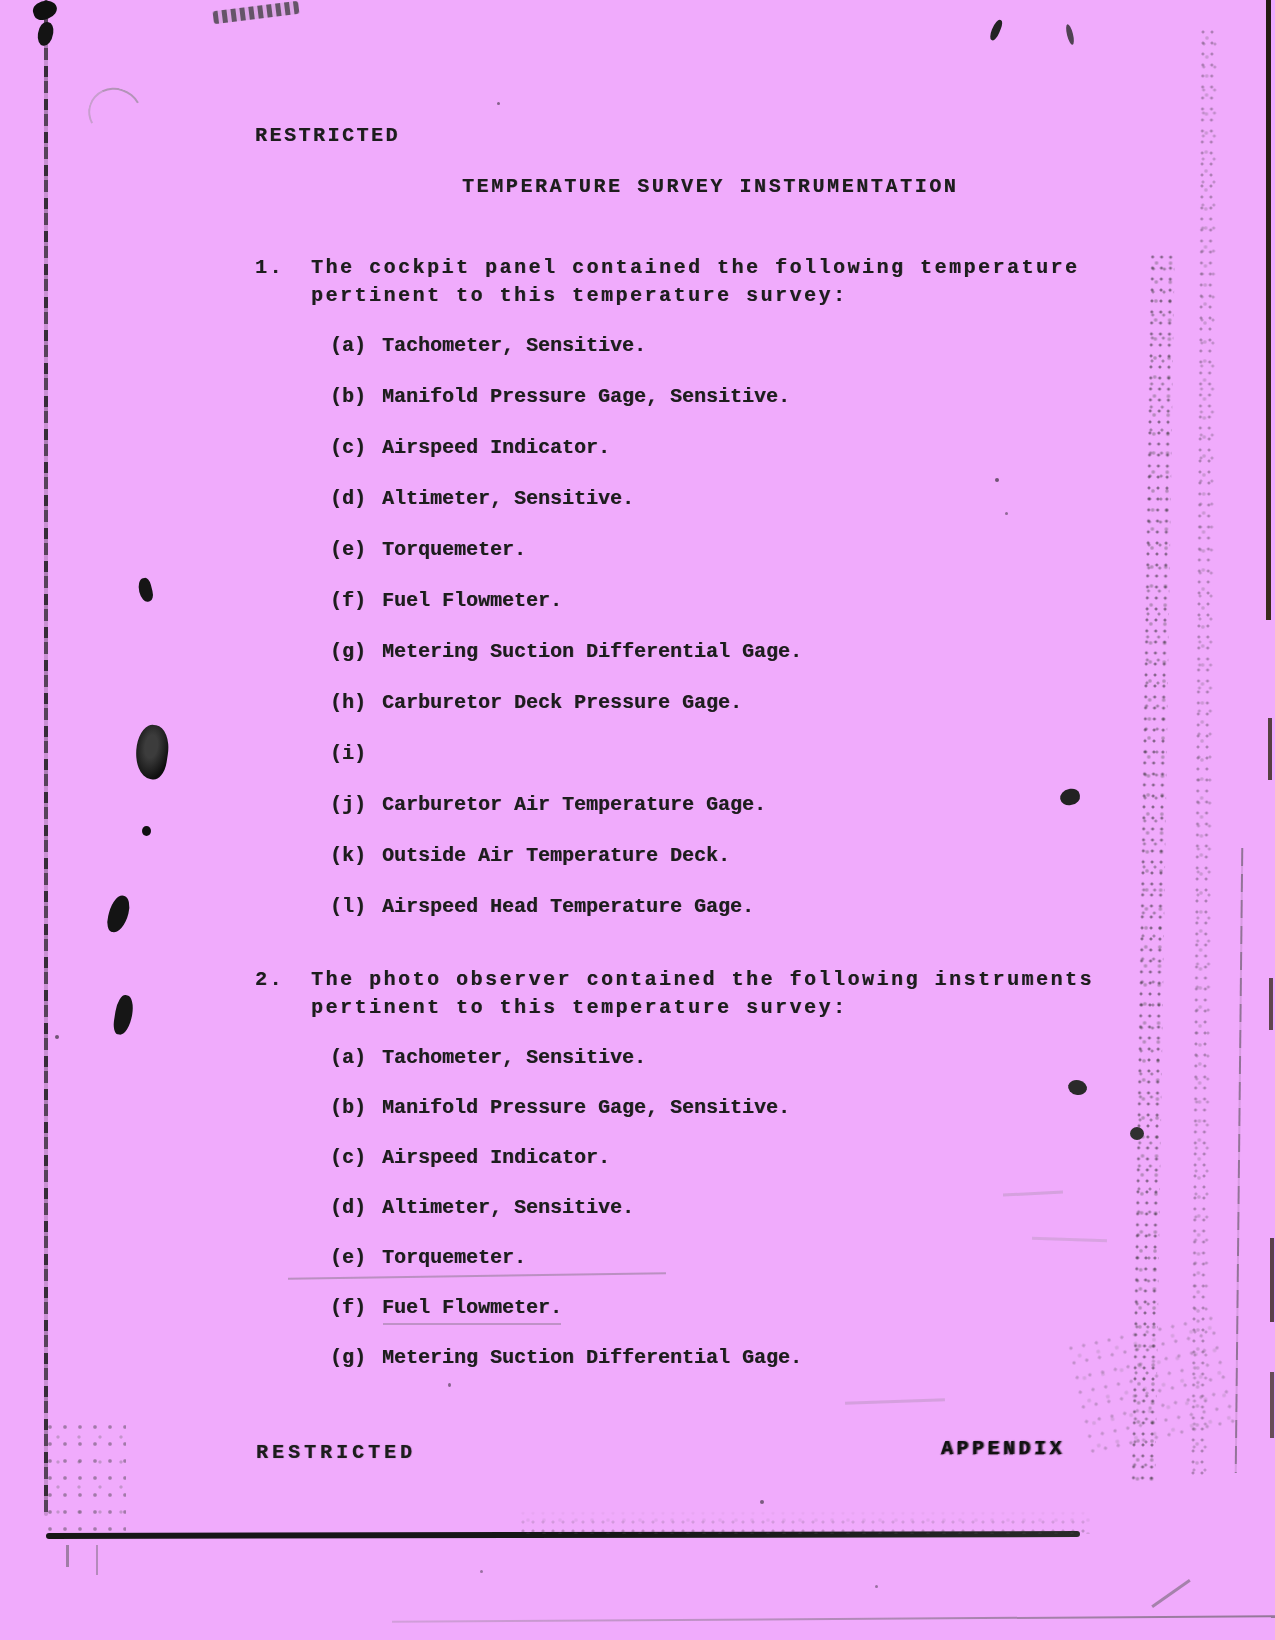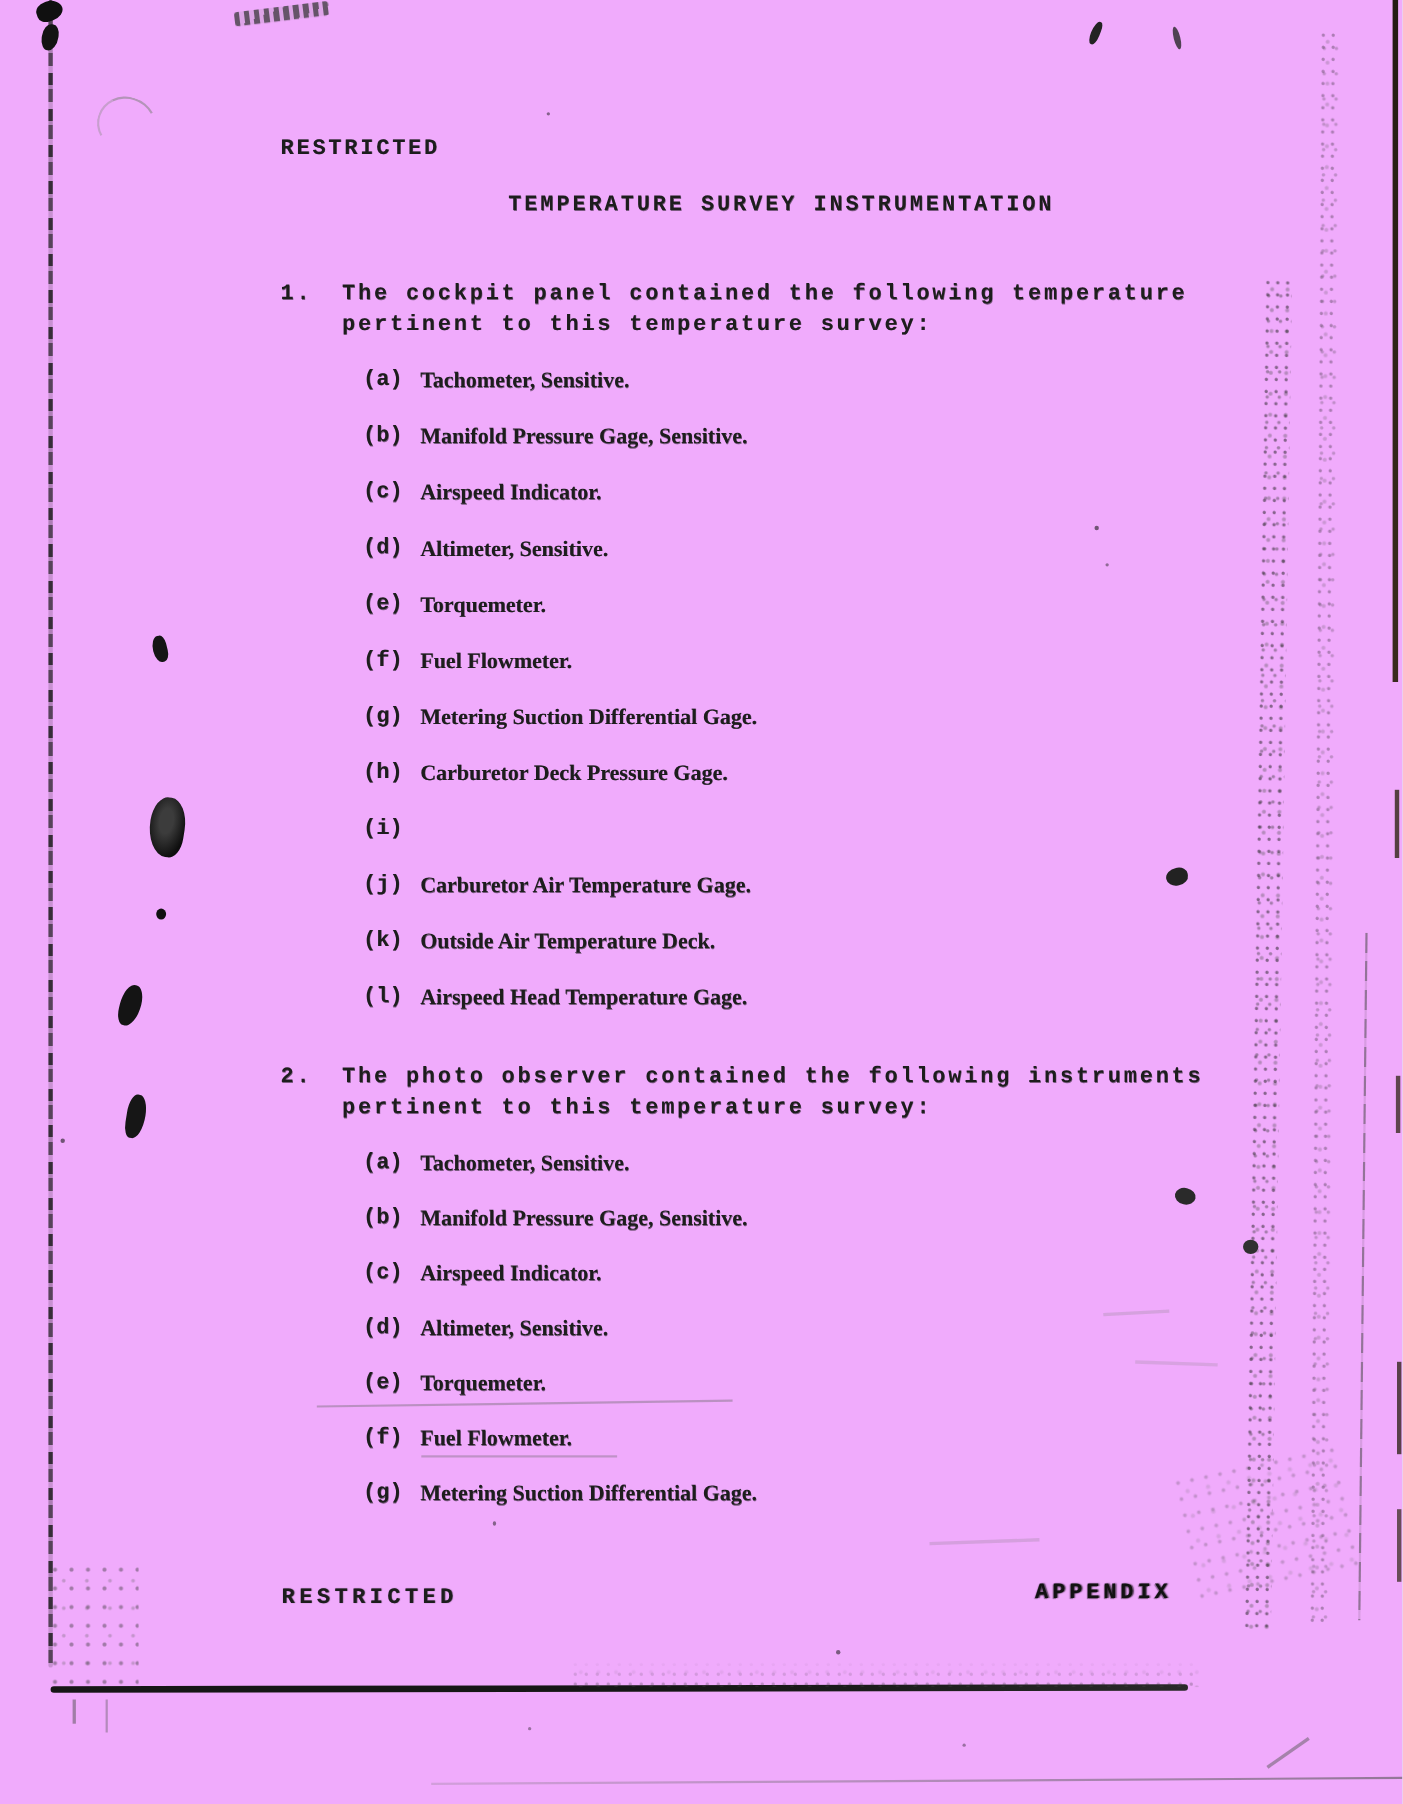--- a/index.html
+++ b/index.html
@@ -32,21 +32,21 @@
   #sections .section:nth-child(2){top:966px;}
   .para{display:flex;}
   .para .num{flex:none;width:56px;font-size:20px;line-height:28px;letter-spacing:2.5px;}
   .para .plines{font-size:20px;line-height:28px;letter-spacing:2.5px;}
   .para .pline{display:block;white-space:pre;}
   .items{margin-left:75px;margin-top:25px;}
   .list-item{display:flex;height:22px;line-height:22px;font-size:20px;}
   .section:nth-child(1) .list-item{margin-bottom:29px;}
   .section:nth-child(2) .list-item{margin-bottom:28px;}
   .list-item .label{flex:none;width:52px;white-space:pre;}
-  .list-item .text{white-space:pre;font-family:Liberation Serif, serif;}
+  .list-item .text{white-space:pre;}
 
   .classification-bottom{
     position:absolute;left:256px;top:1440px;
     font-size:20px;line-height:26px;letter-spacing:4px;white-space:pre;
     text-shadow:0.6px 0.4px 0.8px rgba(25,25,25,0.7);
   }
   .appendix-stamp{
     position:absolute;left:941px;top:1436px;
     font-size:20px;line-height:26px;letter-spacing:3.5px;white-space:pre;
     color:#121212;

